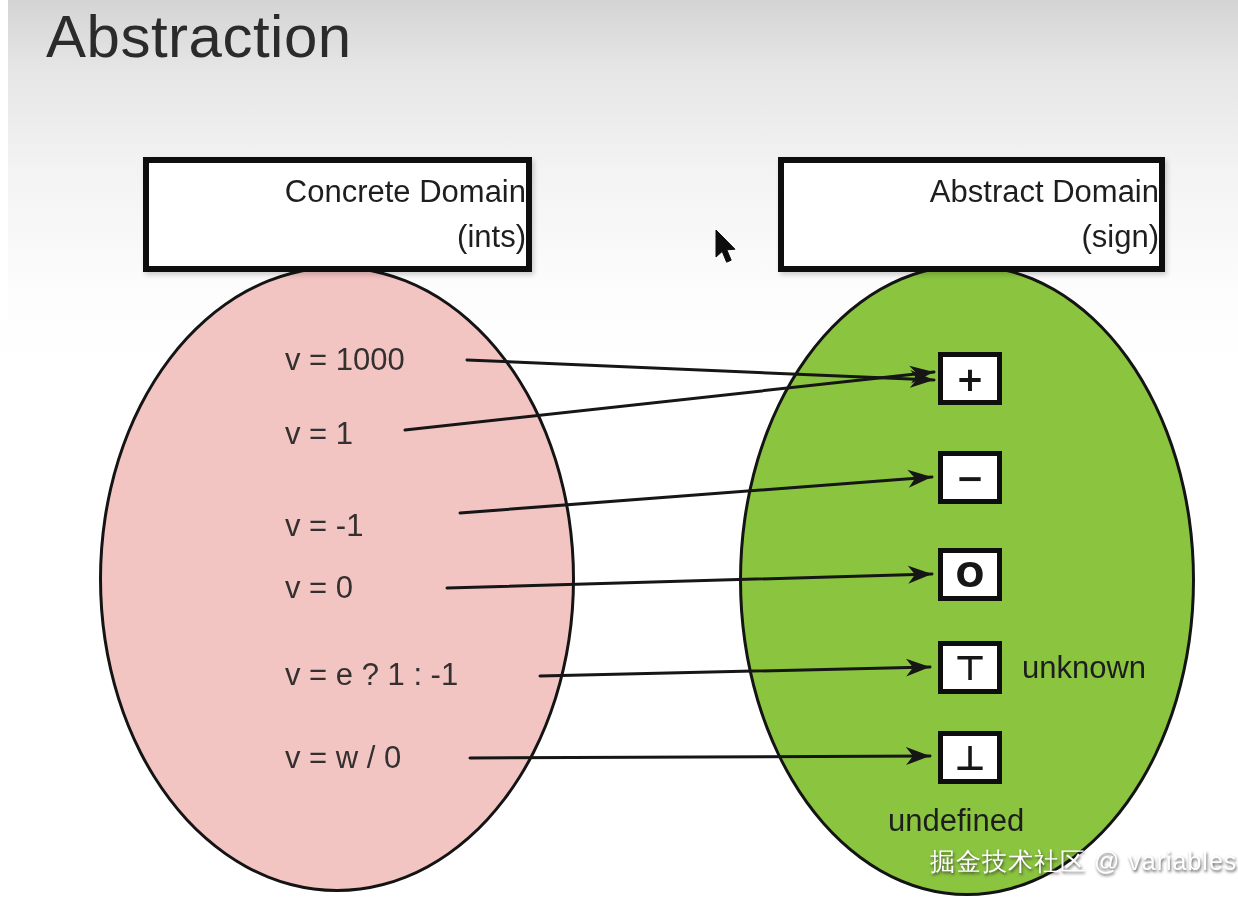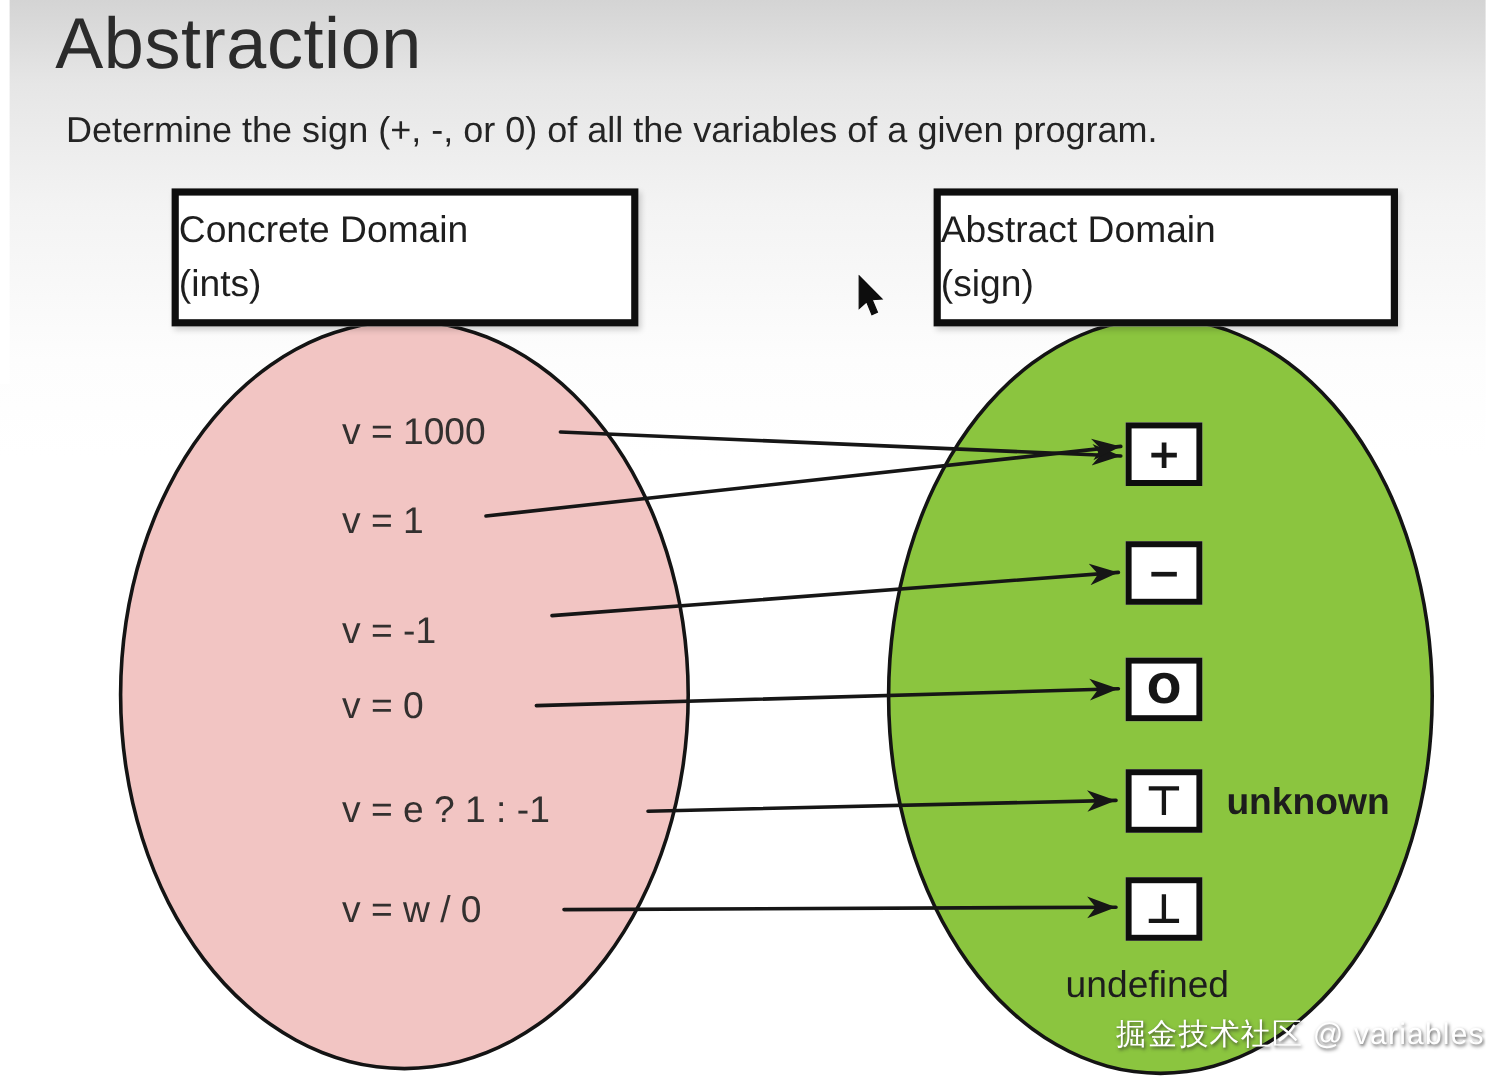--- a/index.html
+++ b/index.html
@@ -16,21 +16,21 @@
     position:absolute;left:46px;top:2px;
     font-size:60px;color:#2b2b2b;letter-spacing:0.5px;
   }
   .subtitle{
     position:absolute;left:55px;top:92px;
     font-size:30px;color:#242424;white-space:nowrap;
   }
   .domain-box{
     position:absolute;
     background:#fff;border:6px solid #0e0e0e;
-    display:flex;flex-direction:column;justify-content:center;align-items:flex-start;
+    display:flex;flex-direction:column;justify-content:center;align-items:flex-end;
     text-align:center;font-size:31px;line-height:1.45;color:#1e1e1e;
     box-shadow:2px 3px 5px rgba(0,0,0,0.18);
     z-index:3;
   }
   .box-concrete{left:143px;top:157px;width:377px;height:103px;}
   .box-abstract{left:778px;top:157px;width:375px;height:103px;}
   .ellipse{
     position:absolute;border:3.5px solid #141414;border-radius:50%;
     z-index:1;
   }
@@ -44,40 +44,39 @@
     position:absolute;left:938px;width:54px;height:43px;
     background:#fff;border:5px solid #0e0e0e;
     display:flex;align-items:center;justify-content:center;
     font-family:"DejaVu Sans",sans-serif;
     font-size:34px;font-weight:bold;color:#161616;line-height:1;
     z-index:5;
   }
   .sign-label{
     position:absolute;font-size:31px;color:#1d1d1d;white-space:nowrap;z-index:5;
   }
-  .label-unknown{left:1022px;top:650px;font-weight:bold;}
+  .label-unknown{left:1022px;top:650px;}
   .label-undefined{left:888px;top:803px;}
   .arrows{position:absolute;left:0;top:0;z-index:4;}
   .cursor{position:absolute;left:714px;top:229px;z-index:9;}
   .watermark{
     position:absolute;left:930px;top:845px;
     font-size:25px;color:#ffffff;white-space:nowrap;z-index:8;
     text-shadow:1px 2px 3px rgba(40,40,40,0.75);
     letter-spacing:1px;
   }
 </style>
 </head>
 <body>
 
 <div class="slide">
 
   <div class="edge-strip"></div>
 
   <div class="title">Abstraction</div>
-  <div class="subtitle">Determine the sign (+, -, or 0) of all the variables of a given program.</div>
 
   <div class="domain-box box-concrete">
     <div>Concrete Domain</div>
     <div>(ints)</div>
   </div>
   <div class="domain-box box-abstract">
     <div>Abstract Domain</div>
     <div>(sign)</div>
   </div>
 

